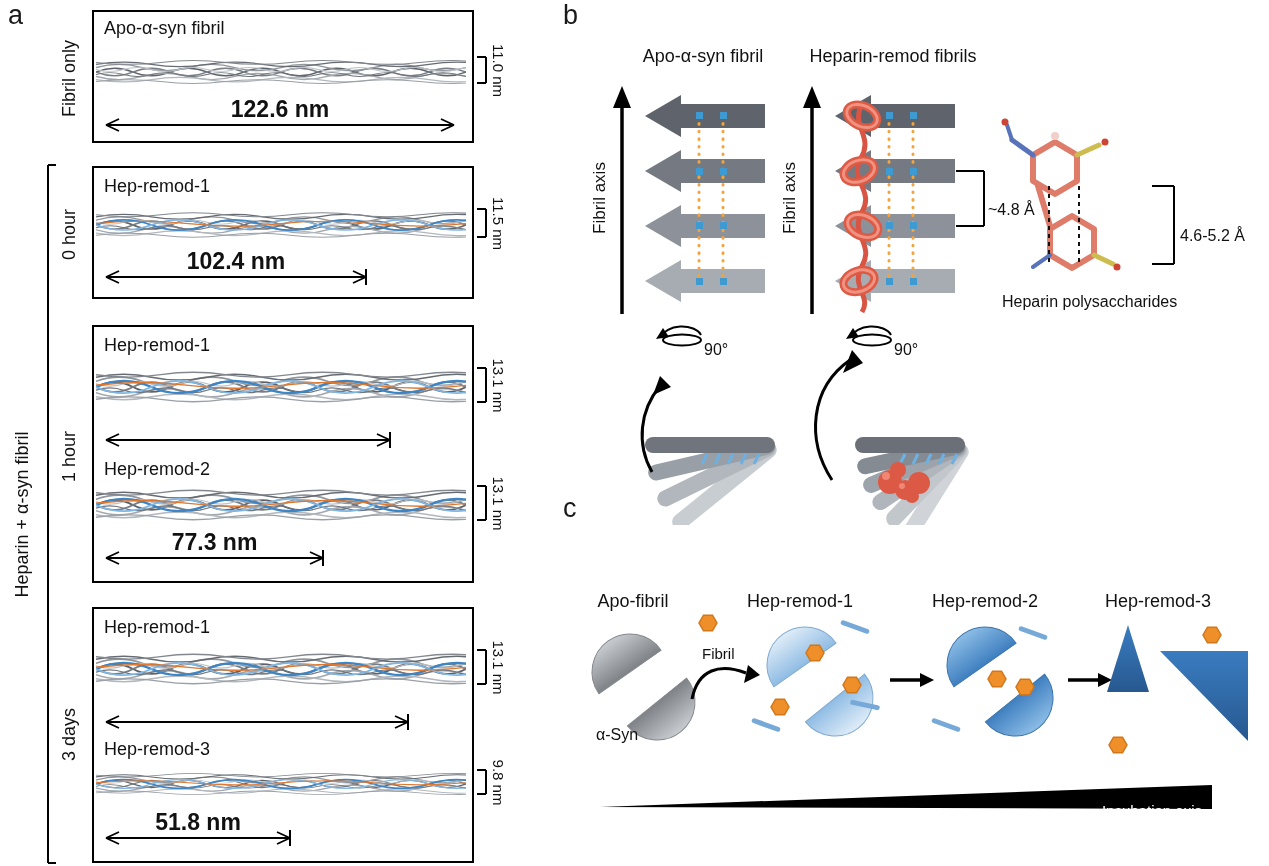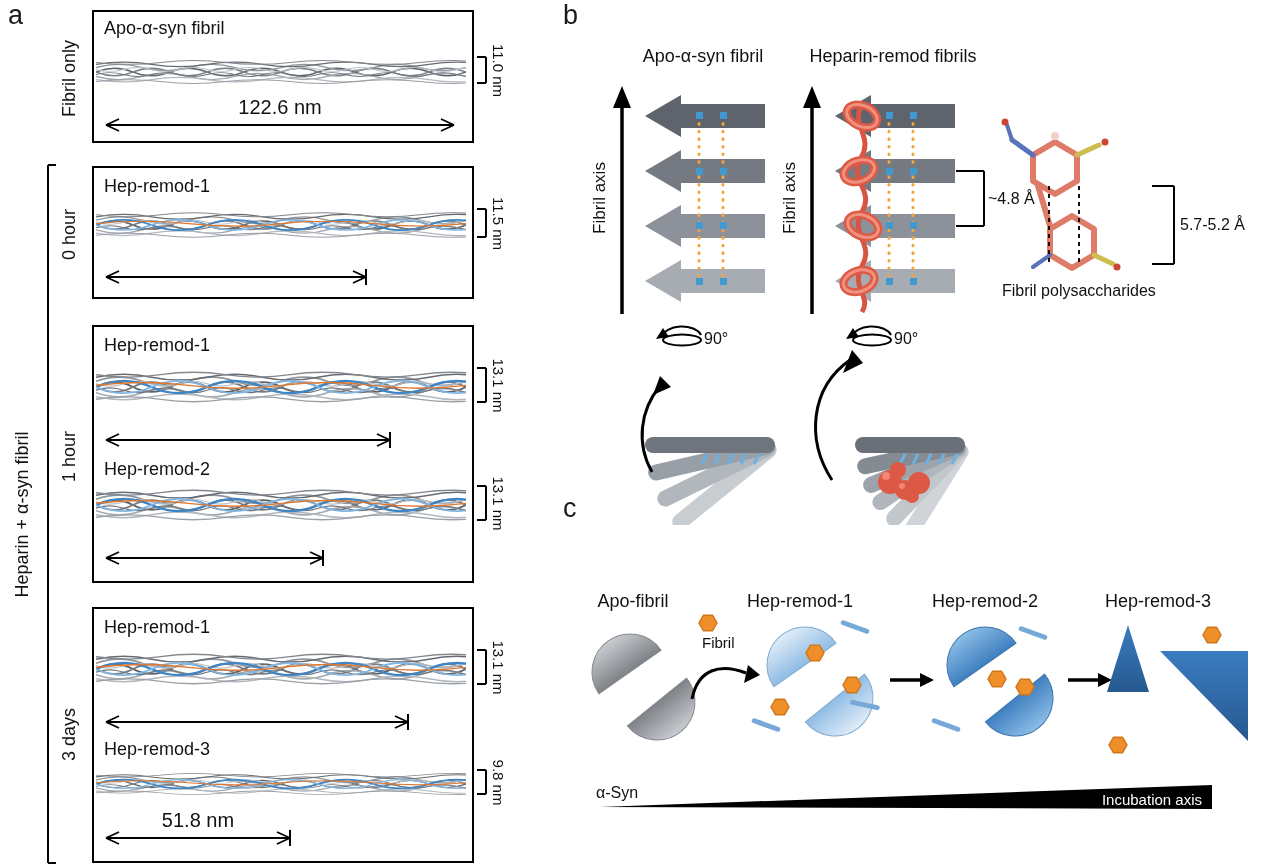--- a/index.html
+++ b/index.html
@@ -2,25 +2,25 @@
 <html><head>
 <meta charset="utf-8">
 <style>
   html,body{margin:0;padding:0;background:#fff;}
   body{font-family:"Liberation Sans",sans-serif;color:#111;}
   #stage{position:relative;width:1269px;height:866px;background:#fff;overflow:hidden;}
   .abs{position:absolute;}
   .box{position:absolute;border:2.6px solid #000;box-sizing:border-box;background:#fff;}
   .panel-letter{position:absolute;font-size:27px;color:#1a1a1a;}
   .fib-title{position:absolute;font-size:18px;white-space:nowrap;}
-  .dim-label{position:absolute;font-size:20px;text-align:center;white-space:nowrap;}
+  .dim-label{position:absolute;font-size:23px;text-align:center;white-space:nowrap;font-weight:bold;}
   .vtext{position:absolute;text-align:center;white-space:nowrap;transform:rotate(-90deg);font-size:18px;}
   .vtext-r{position:absolute;text-align:center;white-space:nowrap;transform:rotate(90deg);font-size:15px;width:64px;}
   .b-title{position:absolute;font-size:18px;text-align:center;white-space:nowrap;}
-  .small-label{position:absolute;font-size:16px;white-space:nowrap;}
+  .small-label{position:absolute;font-size:16px;white-space:nowrap;margin-top:11px;}
   svg{display:block;}
 </style>
 </head>
 <body>
 
 <div id="stage">
 
   <svg width="0" height="0" style="position:absolute" aria-hidden="true">
     <defs>
       <linearGradient id="gGray" x1="0" y1="0" x2="0" y2="1">
@@ -93,20 +93,21 @@
       <line x1="4" y1="9" x2="352" y2="9" stroke="#000" stroke-width="1.8"></line>
       <path d="M4,9 L17,3 M4,9 L17,15 M352,9 L339,3 M352,9 L339,15" stroke="#000" stroke-width="1.8" fill="none"></path>
     </svg>
   </div>
 
   <div class="box" style="left:92px;top:166px;width:382px;height:133px">
     <div class="fib-title" style="left:10px;top:8px">Hep-remod-1</div>
     <svg class="abs" style="left:2px;top:42px;width:370px;height:30px" viewBox="0 0 400 44" preserveAspectRatio="none">
         <use href="#fibBlue"></use>
       </svg>
+    <div class="dim-label" style="left:8px;top:80px;width:268px">102.4 nm</div>
     <svg class="abs" style="left:8px;top:100px" width="268" height="18">
       <line x1="4" y1="9" x2="264" y2="9" stroke="#000" stroke-width="1.8"></line>
       <path d="M4,9 L17,3 M4,9 L17,15 M264,9 L251,3 M264,9 L251,15" stroke="#000" stroke-width="1.8" fill="none"></path>
       <line x1="264" y1="1" x2="264" y2="17" stroke="#000" stroke-width="2"></line>
     </svg>
   </div>
 
   <div class="box" style="left:92px;top:325px;width:382px;height:258px">
     <div class="fib-title" style="left:10px;top:8px">Hep-remod-1</div>
     <svg class="abs" style="left:2px;top:42px;width:370px;height:36px" viewBox="0 0 400 44" preserveAspectRatio="none">
@@ -114,20 +115,21 @@
       </svg>
     <svg class="abs" style="left:8px;top:104px" width="292" height="18">
       <line x1="4" y1="9" x2="288" y2="9" stroke="#000" stroke-width="1.8"></line>
       <path d="M4,9 L17,3 M4,9 L17,15 M288,9 L275,3 M288,9 L275,15" stroke="#000" stroke-width="1.8" fill="none"></path>
       <line x1="288" y1="1" x2="288" y2="17" stroke="#000" stroke-width="2"></line>
     </svg>
     <div class="fib-title" style="left:10px;top:132px">Hep-remod-2</div>
     <svg class="abs" style="left:2px;top:160px;width:370px;height:36px" viewBox="0 0 400 44" preserveAspectRatio="none">
         <use href="#fibBlue"></use>
       </svg>
+    <div class="dim-label" style="left:8px;top:202px;width:225px">77.3 nm</div>
     <svg class="abs" style="left:8px;top:222px" width="225" height="18">
       <line x1="4" y1="9" x2="221" y2="9" stroke="#000" stroke-width="1.8"></line>
       <path d="M4,9 L17,3 M4,9 L17,15 M221,9 L208,3 M221,9 L208,15" stroke="#000" stroke-width="1.8" fill="none"></path>
       <line x1="221" y1="1" x2="221" y2="17" stroke="#000" stroke-width="2"></line>
     </svg>
   </div>
 
   <div class="box" style="left:92px;top:607px;width:382px;height:256px">
     <div class="fib-title" style="left:10px;top:8px">Hep-remod-1</div>
     <svg class="abs" style="left:2px;top:42px;width:370px;height:36px" viewBox="0 0 400 44" preserveAspectRatio="none">
@@ -287,22 +289,22 @@
     <path d="M272,440 C246,400 250,348 290,320" stroke="#000" stroke-width="3" fill="none"></path>
     <polygon points="292,310 303,323 283,333" fill="#000"></polygon>
   </svg>
 
   <div class="panel-letter" style="left:563px;top:0px">b</div>
   <div class="b-title" style="left:608px;top:46px;width:190px">Apo-α-syn fibril</div>
   <div class="b-title" style="left:790px;top:46px;width:206px">Heparin-remod fibrils</div>
   <div class="vtext" style="left:553px;top:188px;width:94px;font-size:17px">Fibril axis</div>
   <div class="vtext" style="left:743px;top:188px;width:94px;font-size:17px">Fibril axis</div>
   <div class="small-label" style="left:988px;top:190px">~4.8 Å</div>
-  <div class="small-label" style="left:1180px;top:216px">5.7-5.2 Å</div>
-  <div class="small-label" style="left:1002px;top:282px">Fibril polysaccharides</div>
+  <div class="small-label" style="left:1180px;top:216px">4.6-5.2 Å</div>
+  <div class="small-label" style="left:1002px;top:282px">Heparin polysaccharides</div>
   <div class="small-label" style="left:704px;top:330px">90°</div>
   <div class="small-label" style="left:894px;top:330px">90°</div>
 
   <svg class="abs" style="left:560px;top:555px" width="709" height="305">
 
     <g>
       <g transform="translate(70,117) rotate(-35)">
           <path d="M-38,0 A38,38 0 0 1 38,0 Z" fill="url(#gGray)" stroke="#84888c" stroke-width="1"></path>
         </g>
       <g transform="translate(97,147) rotate(141)">
@@ -357,16 +359,16 @@
 
     <polygon points="40,252 652,230 652,254" fill="#000"></polygon>
   </svg>
 
   <div class="panel-letter" style="left:563px;top:493px">c</div>
   <div class="b-title" style="left:573px;top:591px;width:120px">Apo-fibril</div>
   <div class="b-title" style="left:730px;top:591px;width:140px">Hep-remod-1</div>
   <div class="b-title" style="left:915px;top:591px;width:140px">Hep-remod-2</div>
   <div class="b-title" style="left:1088px;top:591px;width:140px">Hep-remod-3</div>
   <div class="small-label" style="left:702px;top:634px;font-size:15px">Fibril</div>
-  <div class="small-label" style="left:596px;top:784px">α-Syn</div>
+  <div class="small-label" style="left:596px;top:715px">α-Syn</div>
   <div class="small-label" style="left:1068px;top:791px;width:134px;text-align:right;color:#fff;font-size:15px;z-index:2">Incubation axis</div>
 
 </div>
 
 </body></html>

